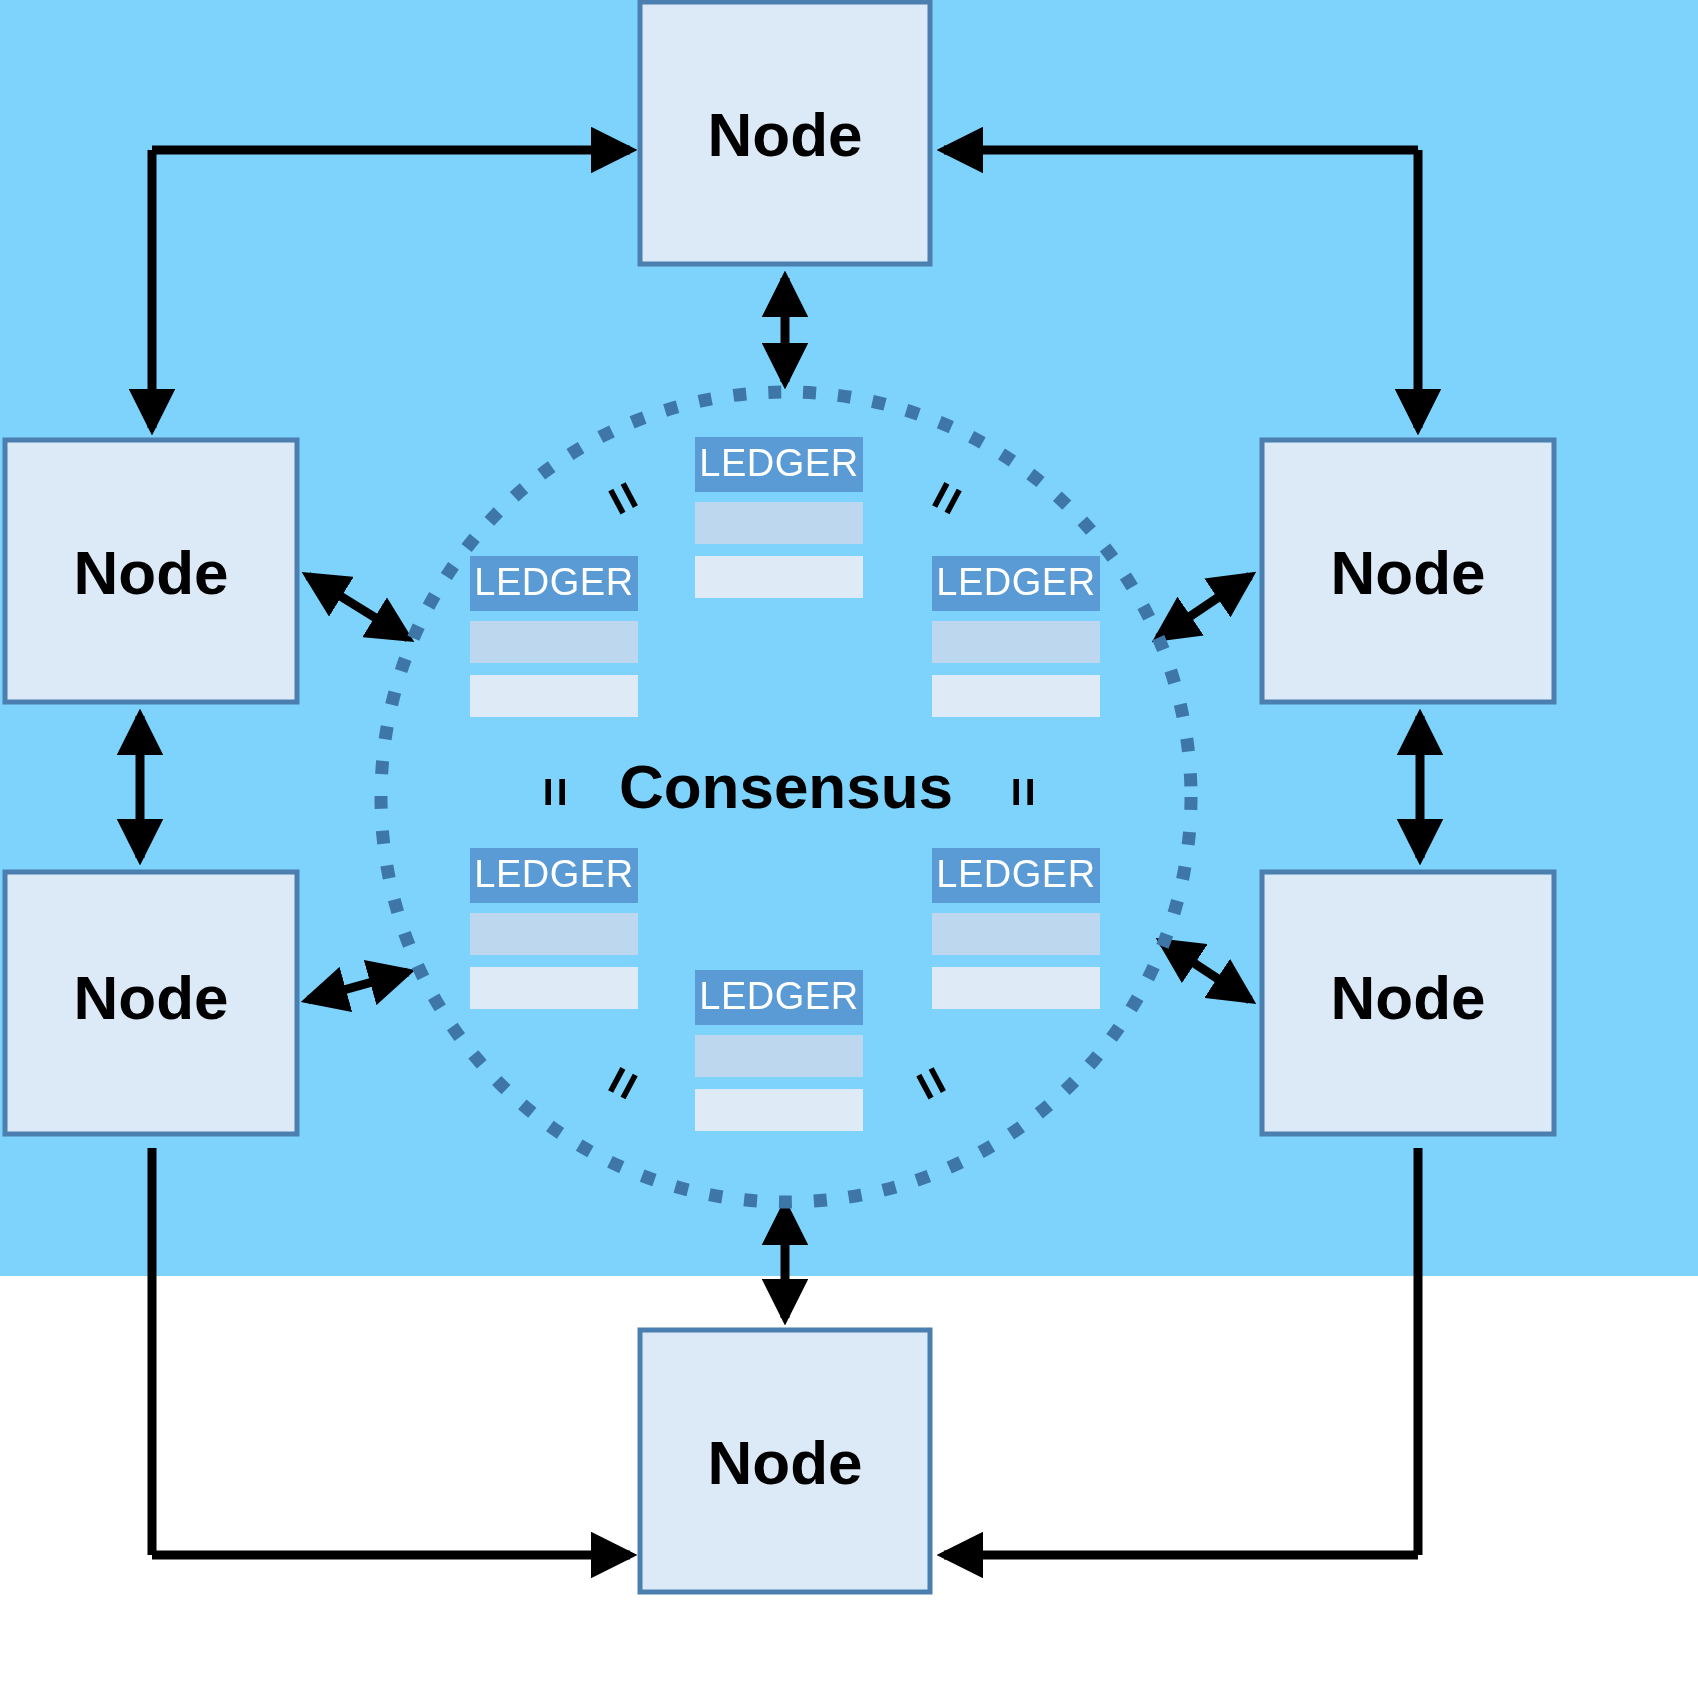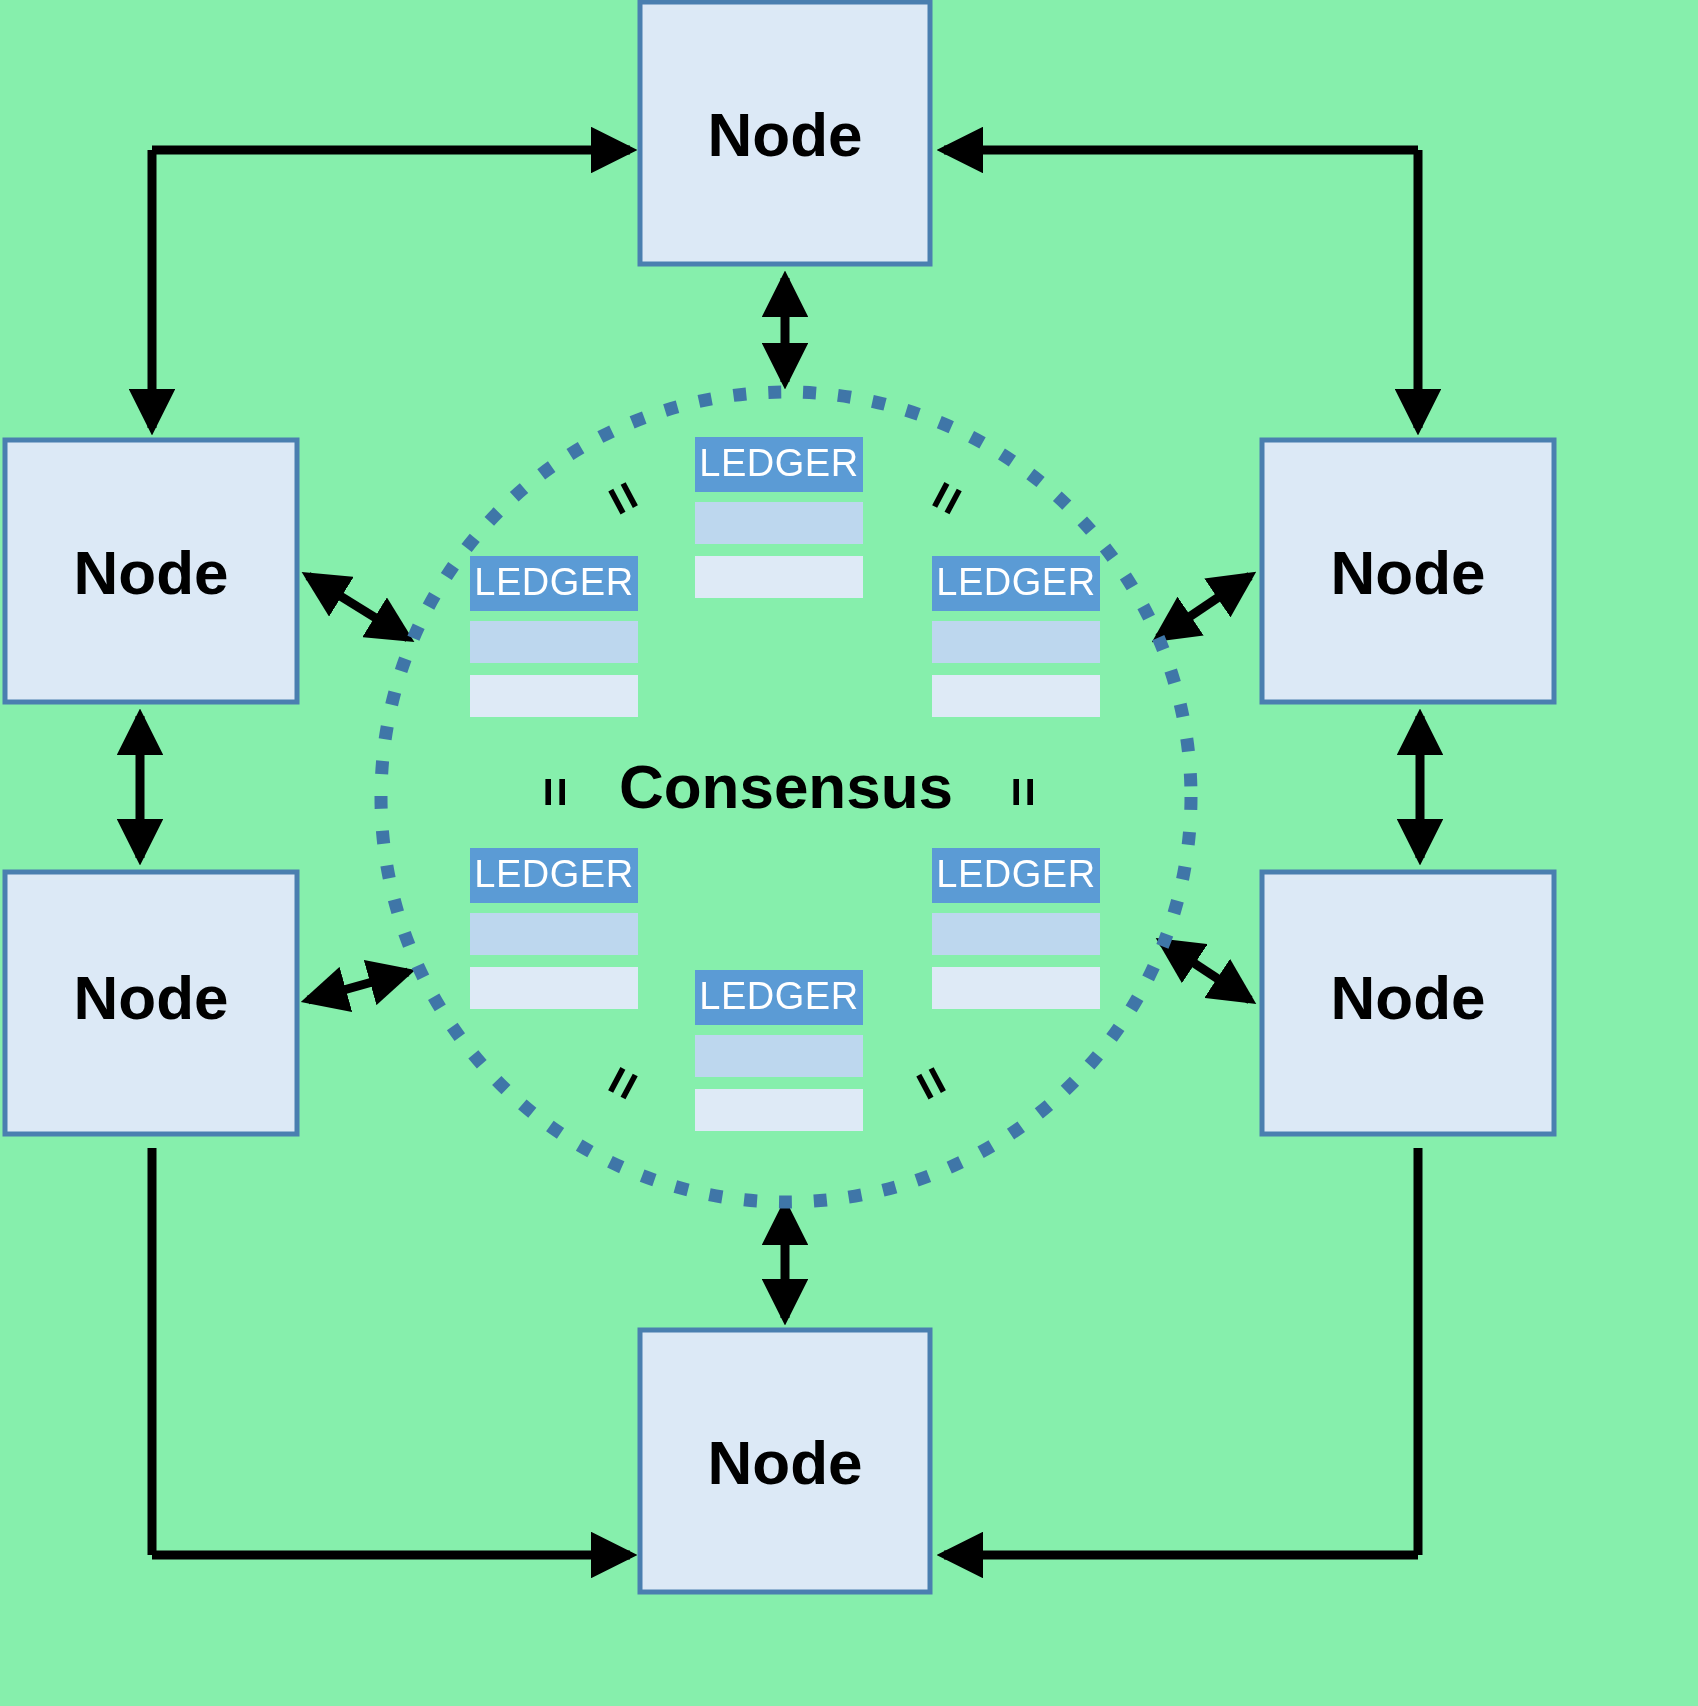--- a/index.html
+++ b/index.html
@@ -9,22 +9,22 @@
   }
   body {
     width: 1698px;
     height: 1706px;
     font-family: "Liberation Sans", sans-serif;
     overflow: hidden;
   }
   #diagram-root {
     position: relative;
     width: 1698px;
-    height: 1706px;
-    background: #86efac;
+    height: 1276px;
+    background: #7dd3fc;
   }
   svg.canvas {
     position: absolute;
     top: 0;
     left: 0;
     width: 1698px;
     height: 1706px;
     display: block;
   }
   .node-label {

